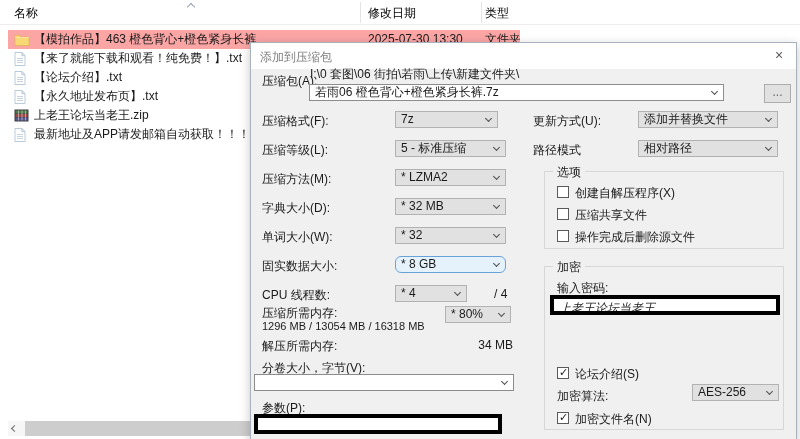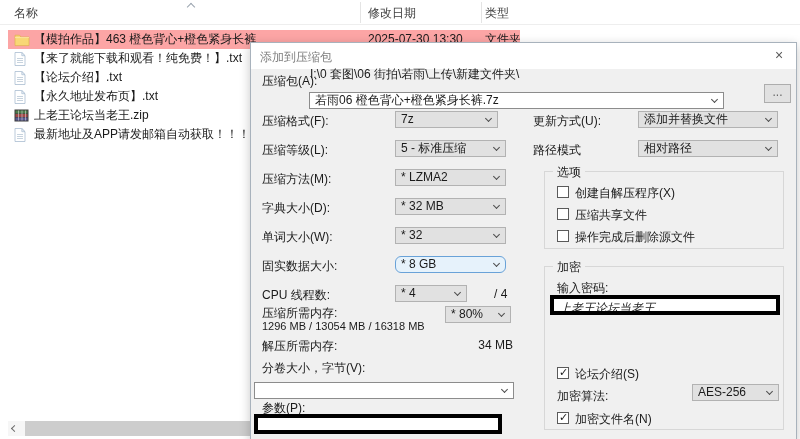--- a/index.html
+++ b/index.html
@@ -1,21 +1,21 @@
 <!DOCTYPE html>
 <html><head>
 <meta charset="utf-8">
 <style>
   * { margin:0; padding:0; box-sizing:border-box; }
   html,body { width:800px; height:439px; overflow:hidden; background:#fff;
     font-family:"Liberation Sans","DejaVu Sans",sans-serif; font-size:12px; color:#1a1a1a; }
   
   .explorer { position:absolute; inset:0; background:#fff; }
   .col-headers { position:absolute; left:0; top:0; width:800px; height:25px;
-    border-bottom:1px solid #eeeeee; color:#404040; }
+    border-bottom:1px solid #eeeeee; color:#000000; }
   .col-header { position:absolute; top:5px; cursor:default; }
   .col-sep { position:absolute; top:2px; width:1px; height:21px; background:#e4e4e4; }
   .sort-caret { position:absolute; left:188px; top:4px; width:6px; height:6px;
     border-left:1px solid #9aa4af; border-top:1px solid #9aa4af; transform:rotate(45deg); }
   .file-row { position:absolute; left:8px; width:792px; height:19px; line-height:19px; white-space:nowrap; }
   .file-row.selected { background:#fca5a5; width:512px;padding-left:32px; }
   .ficon { position:absolute; left:6px; top:3px; width:16px; height:14px; }
   .fname { position:absolute; left:26px; top:0; }
   .fdate { position:absolute; left:360px; top:0; }
   .ftype { position:absolute; left:477px; top:0; }
@@ -27,21 +27,21 @@
   
   .dialog { position:absolute; left:250px; top:42px; width:547px; height:400px;
     background:#f0f0f0; border:1px solid #a8b2bc; box-shadow:0 3px 10px rgba(0,0,0,.22); z-index:10; }
   .titlebar { position:absolute; left:0; top:0; width:100%; height:26px; background:#ffffff; }
   .dtitle { position:absolute; left:9px; top:6px; color:#7e7e7e; }
   .close-btn { position:absolute; right:0; top:0; width:34px; height:26px; text-align:center;
     line-height:24px; color:#5a5a5a; font-size:14px; cursor:default; }
   .dlabel { position:absolute; white-space:nowrap; }
   .combo { position:absolute; height:17px; background:#e1e1e1; border:1px solid #b2b2b2;
     line-height:15px; padding-left:5px; white-space:nowrap; overflow:hidden; }
-  .combo.white { background:#fff; border-color:#8c8c8c;margin-top:8px; }
+  .combo.white { background:#fff; border-color:#8c8c8c; }
   .combo.focus { background:#e6f2fb; border-color:#69a2d8;border-radius:6px; }
   .chev { position:absolute; right:6px; top:4px; width:5px; height:5px;
     border-right:1px solid #4d4d4d; border-bottom:1px solid #4d4d4d; transform:rotate(45deg); }
   .textbox { position:absolute; background:#fff; border:4px solid #000000; line-height:18px;
     padding-left:5px; white-space:nowrap; overflow:hidden;font-style:italic; }
   .btn { position:absolute; background:#e1e1e1; border:1px solid #adadad; text-align:center;
     color:#666; line-height:15px; }
   .group { position:absolute; border:1px solid #d7d7d7; }
   .legend { position:absolute; left:8px; top:-8px; background:#f0f0f0; padding:0 4px; }
   .cb { position:absolute; width:12px; height:12px; background:#fff; border:1px solid #5a5a5a; }

